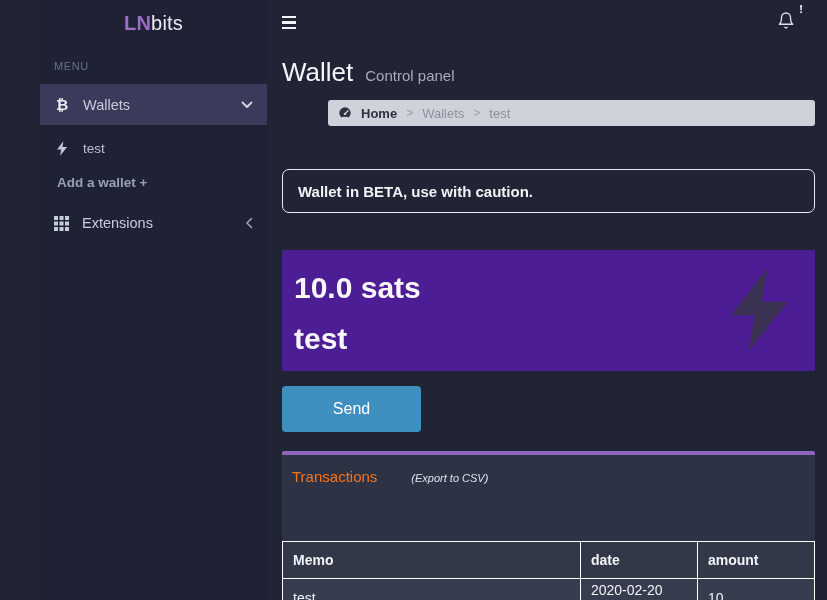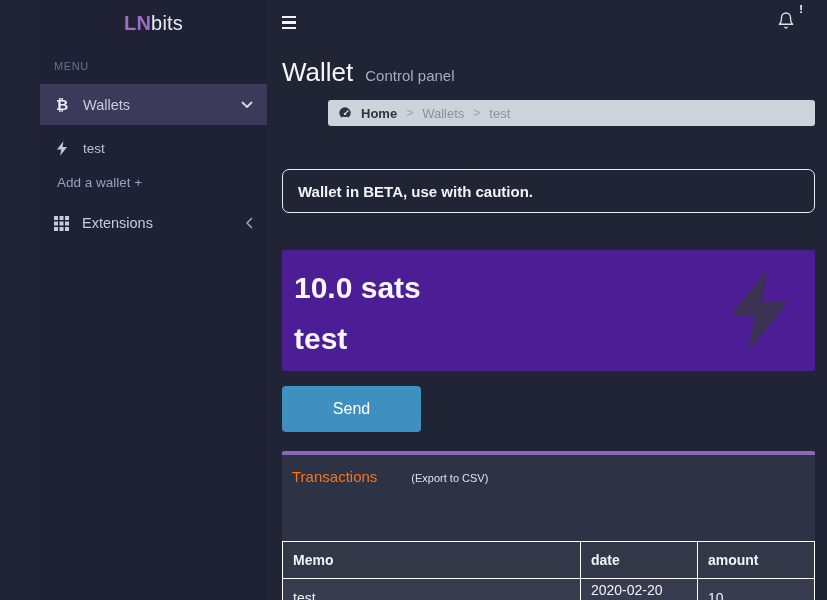--- a/index.html
+++ b/index.html
@@ -29,21 +29,21 @@
   }
   .side-item.selected { background: #3c3a5b; }
   .side-item .grow { flex: 1; }
   .btc-glyph { font-family: "DejaVu Sans", sans-serif; font-weight: 700; font-size: 15px; color: #eceef5; width: 16px; text-align: center; }
   .chev { display: inline-flex; }
   .side-sub {
     display: flex; align-items: center; gap: 15px; padding: 0 14px 0 17px;
     margin: 12px 0 0 0; height: 22px; font-size: 13.5px; color: #bcc2d1; cursor: pointer;
   }
   .side-add {
-    padding-left: 17px; margin: 16px 0 14px 0; font-size: 13.5px; color: #9aa0b5; cursor: pointer;
+    padding-left: 17px; margin: 16px 0 14px 0; font-size: 13.5px; color: #9aa0b5; cursor: pointer; font-weight: bold;
   }
   .side-item.ext { height: 38px; margin-top: 6px; }
   .grid-icon svg, .bolt-small svg { display: block; }
 
   
   .main { flex: 1; display: flex; flex-direction: column; }
   .topbar {
     height: 45px; flex: 0 0 45px; display: flex; align-items: center;
     padding: 0 14px 0 15px;
   }
@@ -92,21 +92,21 @@
     border: none; border-radius: 4px; font-size: 16px; cursor: pointer;
     font-family: "Liberation Sans", "DejaVu Sans", sans-serif;
   }
 
   .transactions {
     background: #2e3245; border-top: 4px solid #8c66be; border-radius: 2px 2px 0 0;
     padding-bottom: 12px;
   }
   .tx-head { display: flex; align-items: baseline; padding: 13px 10px 12px 10px; }
   .tx-title { font-size: 15px; color: #f97316; font-weight: 400; }
-  .tx-export { font-size: 11px; color: #dfe2ea; margin-left: 34px; cursor: pointer; }
+  .tx-export { font-size: 11px; font-style: italic; color: #dfe2ea; margin-left: 34px; cursor: pointer; }
   table { width: 100%; border-collapse: collapse; margin-top: 44px; }
   th, td {
     border: 1px solid #ffffff; background: #373c4f; text-align: left;
     padding: 0 10px; font-size: 14px; color: #f2f3f7;
   }
   th { height: 37px; font-weight: 700; background: #333849; }
   td { height: 38px; font-weight: 400; }
   .col-memo { width: 56%; } .col-date { width: 22%; } .col-amount { width: 22%; }
 </style>
 </head>

